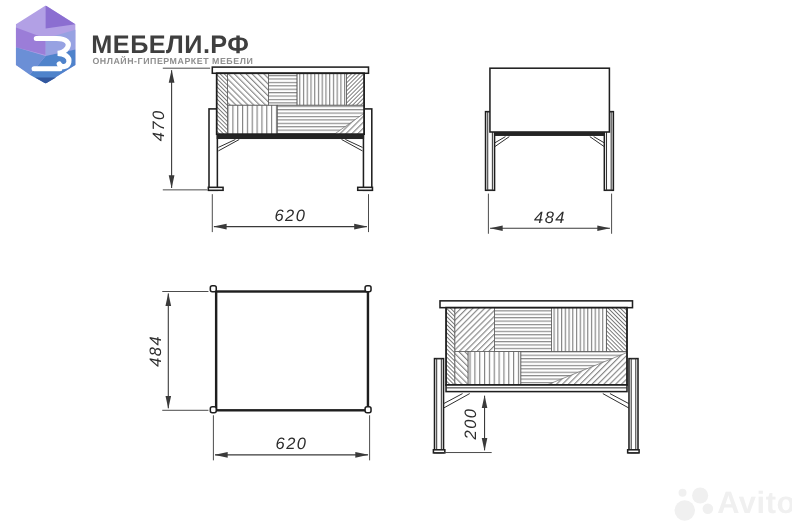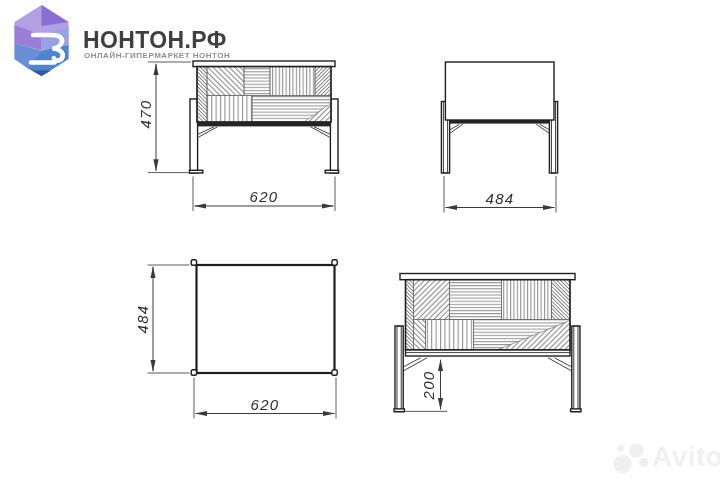--- a/index.html
+++ b/index.html
@@ -41,22 +41,22 @@
       <polygon points="1.5,20 28.5,30 28.5,45 1.5,38" fill="#9b7dd8"></polygon>
       <polygon points="28.5,30 55.5,22 55.5,40 28.5,46" fill="#97a2e2"></polygon>
       <polygon points="28.5,46 55.5,40 55.5,54 28.5,71 14,63" fill="#4f83cb"></polygon>
       <polygon points="1.5,38 28.5,46 14,63 1.5,54" fill="#6b8fd6"></polygon>
       <polygon points="19,65.5 38,65.5 28.5,71" fill="#33589e"></polygon>
       <g fill="none" stroke="#ffffff" stroke-width="4.6" stroke-linecap="round">
         <path d="M20 30 H38.5 C47.5 30 50.8 34 48.3 38.5 C46.3 42 41.8 43.5 39.3 43.5 C45 43.5 50.6 46.5 49.6 51.5 C48.7 56 42.8 57 40.8 53.2"></path>
         <path d="M18 57.5 H41.5"></path>
       </g>
     </svg>
-    <div class="brand-title">НОНТОН.РФ</div>
-    <div class="brand-tagline">ОНЛАЙН-ГИПЕРМАРКЕТ НОНТОН</div>
+    <div class="brand-title">МЕБЕЛИ.РФ</div>
+    <div class="brand-tagline">ОНЛАЙН-ГИПЕРМАРКЕТ МЕБЕЛИ</div>
   </div>
 
   <svg class="lineart" width="720" height="480" viewBox="0 0 720 480">
     <defs>
       <pattern id="ph" width="4" height="3.1" patternUnits="userSpaceOnUse">
         <line x1="0" y1="0.6" x2="4" y2="0.6" stroke="#565656" stroke-width="0.75"></line>
       </pattern>
       <pattern id="pv" width="3.4" height="4" patternUnits="userSpaceOnUse">
         <line x1="0.6" y1="0" x2="0.6" y2="4" stroke="#565656" stroke-width="0.75"></line>
       </pattern>

